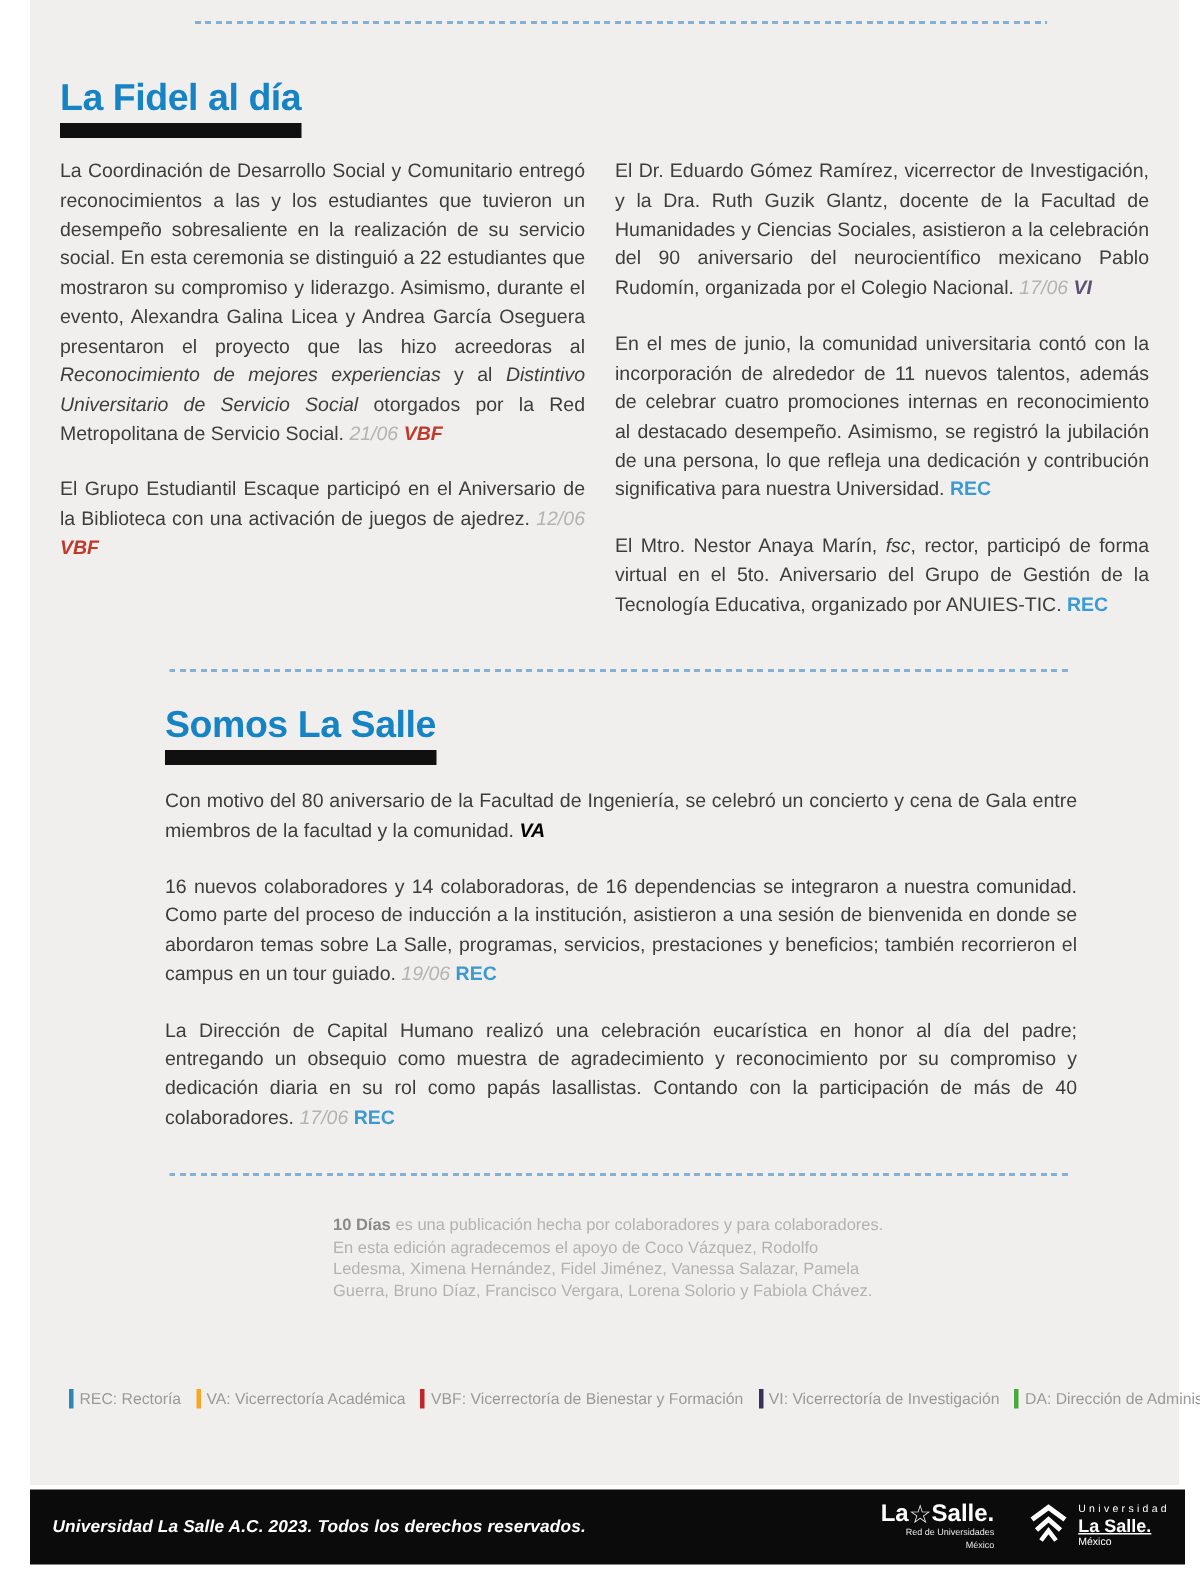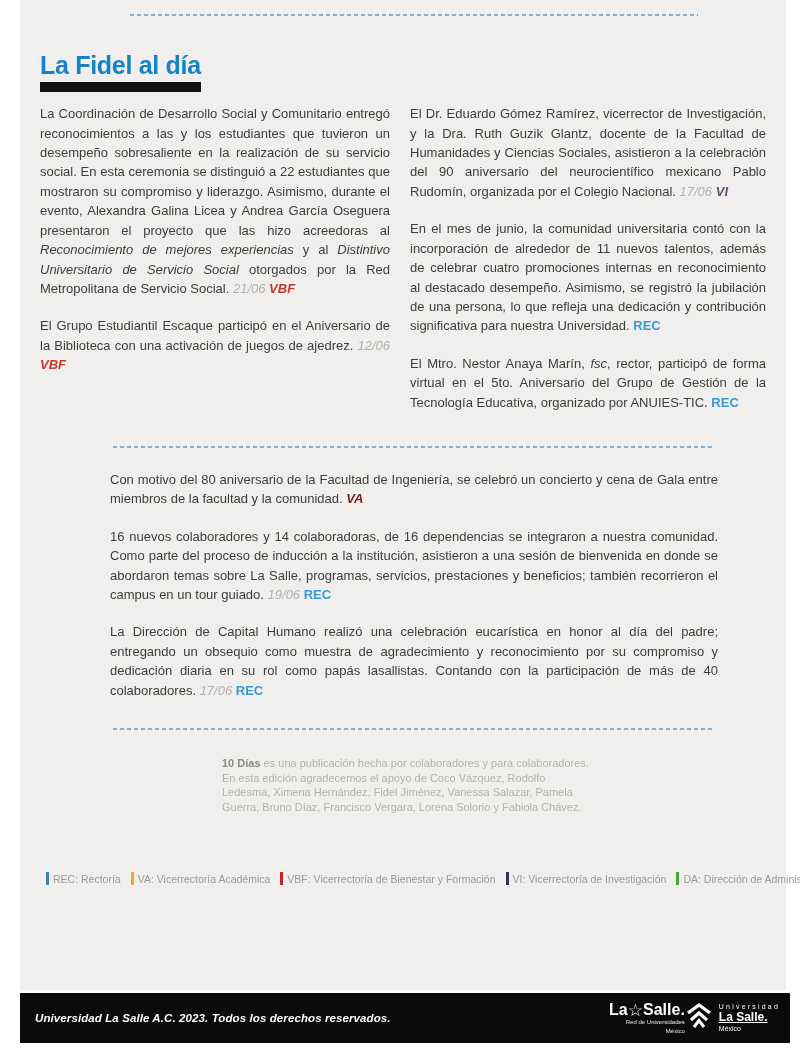--- a/index.html
+++ b/index.html
@@ -21,38 +21,38 @@
   .columns { display:flex; gap:20px; margin-top:12px; }
   .col-left { width:350px; }
   .col-right { width:356px; }
 
   .para { font-size:13px; line-height:19.4px; color:#3d3d3b; text-align:justify; margin-bottom:18px; }
   .seg-italic { font-style:italic; }
   .seg-date { color:#b3b3b1; font-style:italic; }
   .seg-vbf { color:#c0392b; font-style:italic; font-weight:600; }
   .seg-vi  { color:#5d5276; font-style:italic; font-weight:600; }
   .seg-rec { color:#3a9ad2; font-weight:600; }
-  .seg-va  { color:#7f1d1d; font-style:italic; font-weight:600; }
+  .seg-va  { color:#000000; font-style:italic; font-weight:600; }
 
   .section2 { margin:22px 0 0 90px; width:608px; }
   .section2 .columns-single { margin-top:14px; }
 
   .credits { margin:26px 0 0 202px; width:372px; }
   .credits .para { font-size:11px; line-height:14.5px; color:#b3b2ae; text-align:left; margin-bottom:0; }
   .credits .seg-bold { font-weight:bold; color:#8a8a86; }
 
   .legend { margin:58px 0 0 26px; display:flex; align-items:center; white-space:nowrap; }
   .legend-item { display:inline-flex; align-items:center; margin-right:10px; }
   .legend-bar { display:inline-block; width:3px; height:13px; margin-right:4px; }
   .legend-label { font-size:10.5px; color:#9a9998; }
 
   .footer { position:absolute; left:20px; top:993px; width:770px; height:50px; background:#0b0b0b;
             display:flex; align-items:center; justify-content:space-between; padding:0 10px 0 15px; }
   .copyright { color:#ffffff; font-size:11.5px; font-weight:bold; letter-spacing:0.1px;font-style:italic; }
-  .logos { display:flex; align-items:center; }
+  .logos { display:flex; align-items:center; gap:22px; }
   .logo-red { color:#fff; text-align:center; }
   .logo-red .main { font-size:16px; font-weight:bold; line-height:1; }
   .logo-red .star { font-weight:normal; font-size:17px; position:relative; top:1px; }
   .logo-red .sub { font-size:6px; line-height:1.5; text-align:right; color:#e8e8e8; }
   .logo-mx { display:flex; align-items:center; gap:6px; color:#fff; }
   .logo-mx .stack .top { font-size:7px; letter-spacing:2.2px; line-height:1.2; }
   .logo-mx .stack .main { font-size:12px; font-weight:bold; line-height:1.1;text-decoration:underline; }
   .logo-mx .stack .sub { font-size:7px; line-height:1.3; }
 </style>
 </head>
@@ -77,20 +77,24 @@
             <p class="para"><span class="seg-text">El Dr. Eduardo Gómez Ramírez, vicerrector de Investigación, y la Dra. Ruth Guzik Glantz, docente de la Facultad de Humanidades y Ciencias Sociales, asistieron a la celebración del 90 aniversario del neurocientífico mexicano Pablo Rudomín, organizada por el Colegio Nacional. </span><span class="seg-date">17/06</span><span class="seg-text"> </span><span class="seg-vi">VI</span></p>
             <p class="para"><span class="seg-text">En el mes de junio, la comunidad universitaria contó con la incorporación de alrededor de 11 nuevos talentos, además de celebrar cuatro promociones internas en reconocimiento al destacado desempeño. Asimismo, se registró la jubilación de una persona, lo que refleja una dedicación y contribución significativa para nuestra Universidad. </span><span class="seg-rec">REC</span></p>
             <p class="para"><span class="seg-text">El Mtro. Nestor Anaya Marín, </span><span class="seg-italic">fsc</span><span class="seg-text">, rector, participó de forma virtual en el 5to. Aniversario del Grupo de Gestión de la Tecnología Educativa, organizado por ANUIES-TIC. </span><span class="seg-rec">REC</span></p>
           </div>
       </div>
     </div>
 
     <div class="sep mid"></div>
 
     <div class="section2">
+      <div class="heading-wrap">
+        <div class="heading">Somos La Salle</div>
+        <div class="heading-bar"></div>
+      </div>
       <div class="columns-single">
           <p class="para"><span class="seg-text">Con motivo del 80 aniversario de la Facultad de Ingeniería, se celebró un concierto y cena de Gala entre miembros de la facultad y la comunidad. </span><span class="seg-va">VA</span></p>
           <p class="para"><span class="seg-text">16 nuevos colaboradores y 14 colaboradoras, de 16 dependencias se integraron a nuestra comunidad. Como parte del proceso de inducción a la institución, asistieron a una sesión de bienvenida en donde se abordaron temas sobre La Salle, programas, servicios, prestaciones y beneficios; también recorrieron el campus en un tour guiado. </span><span class="seg-date">19/06</span><span class="seg-text"> </span><span class="seg-rec">REC</span></p>
           <p class="para"><span class="seg-text">La Dirección de Capital Humano realizó una celebración eucarística en honor al día del padre; entregando un obsequio como muestra de agradecimiento y reconocimiento por su compromiso y dedicación diaria en su rol como papás lasallistas. Contando con la participación de más de 40 colaboradores. </span><span class="seg-date">17/06</span><span class="seg-text"> </span><span class="seg-rec">REC</span></p>
         </div>
     </div>
 
     <div class="sep bot"></div>
 
     <div class="credits">

